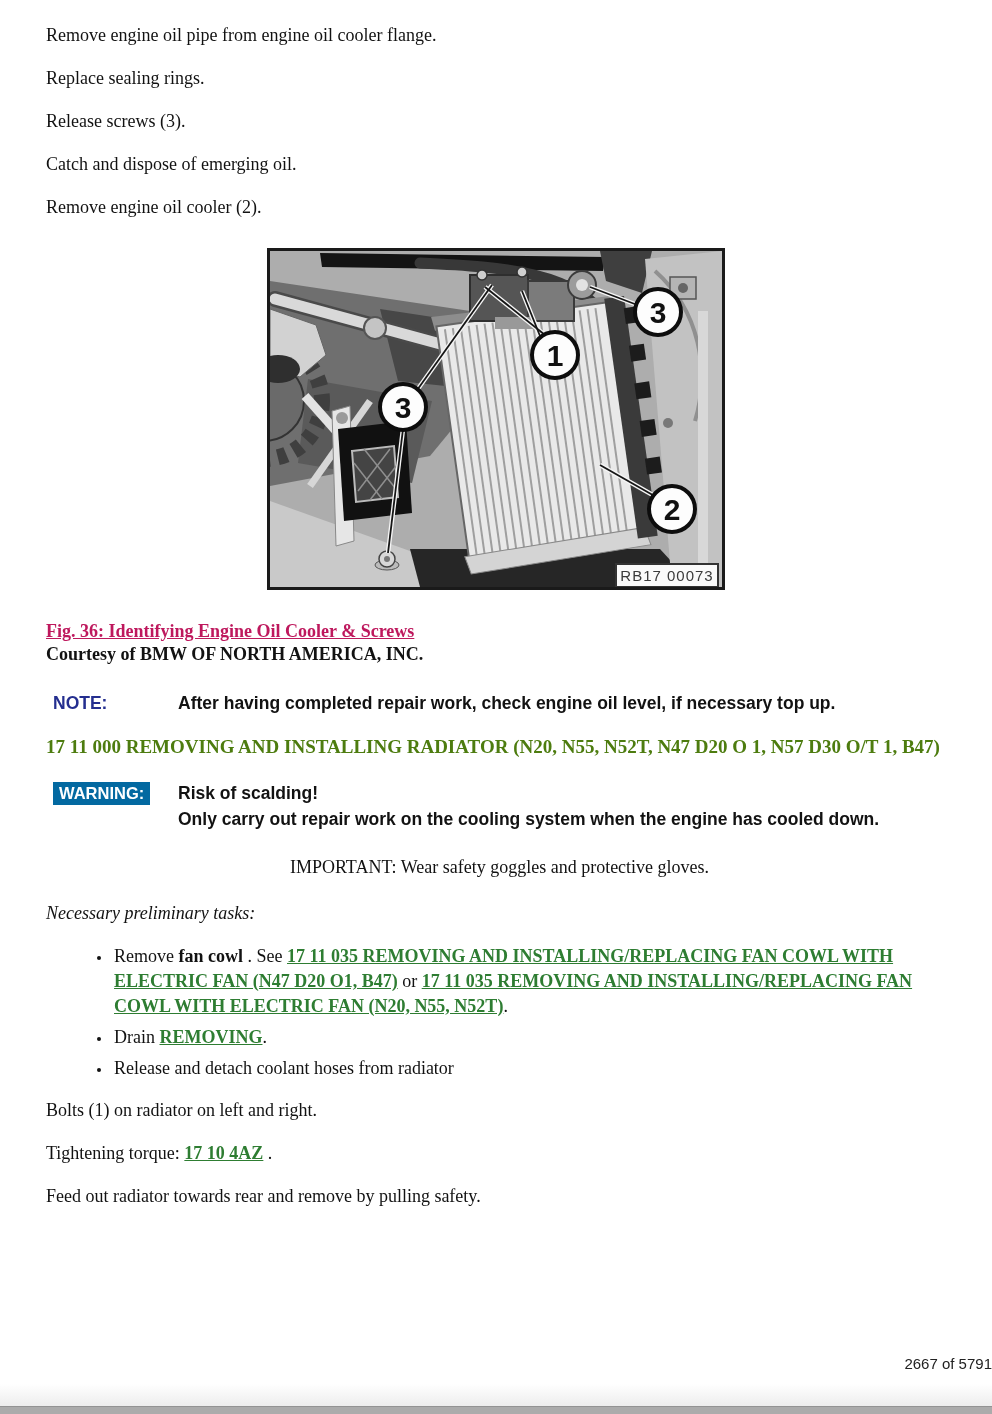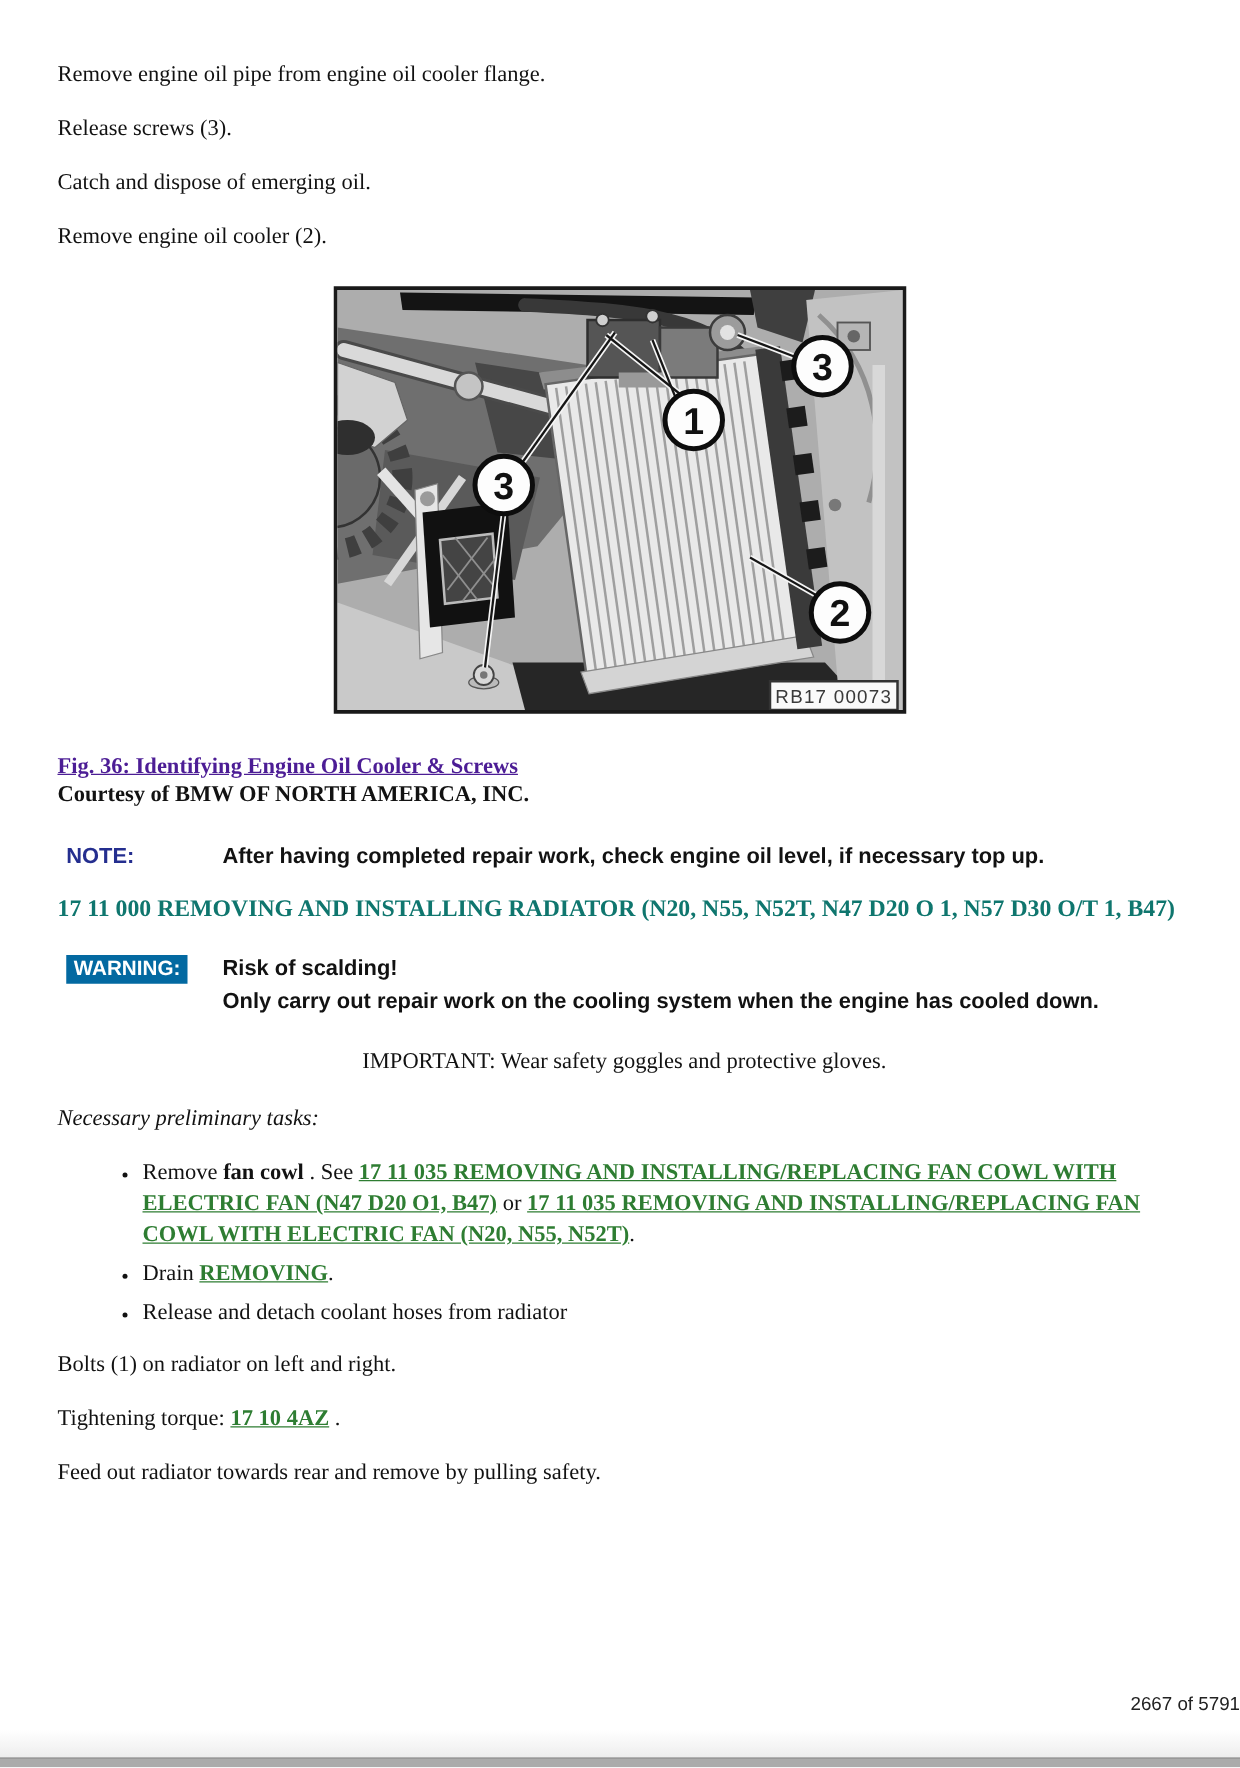--- a/index.html
+++ b/index.html
@@ -5,47 +5,47 @@
   html,body { margin:0; padding:0; background:#ffffff; }
   .page {
     position:relative; width:992px; height:1414px; margin:0 auto;
     background:#ffffff; overflow:hidden;
     font-family:"Liberation Serif", serif; color:#121212;
   }
   .content { padding:0 46px; }
 
   
   p.step { font-size:18px; line-height:22px; margin:21px 0; }
-  p.step.first { margin-top:48px; }
+  p.step.first { margin-top:24px; }
 
   .lnk-green {
     color:#2e7d32; font-weight:bold; text-decoration:underline; cursor:pointer;
   }
   .lnk-blue {
-    color:#4c1d95; font-weight:bold; text-decoration:underline; cursor:pointer;
+    color:#be185d; font-weight:bold; text-decoration:underline; cursor:pointer;
   }
 
   
   .fig-wrap { width:452px; margin:30px auto 0; border:3px solid #1a1a1a; }
   .fig-wrap svg { display:block; }
 
   .fig-caption { margin-top:30px; font-size:18px; line-height:23px; font-weight:bold; }
   .fig-caption .courtesy { color:#121212; }
 
   
   .note-row {
     display:flex; margin-top:26px;
     font-family:"Liberation Sans", sans-serif; font-weight:bold; font-size:17.5px; line-height:22px;
   }
   .note-label { width:132px; flex:0 0 132px; color:#242e8f; padding-left:7px; box-sizing:border-box; }
   .note-text { flex:1; color:#121212; }
 
   
   h2.section-heading {
-    margin:20px 0 0; color:#0f766e; font-size:19px; line-height:25px; font-weight:bold;
+    margin:20px 0 0; color:#4d7c0f; font-size:19px; line-height:25px; font-weight:bold;
     font-family:"Liberation Serif", serif;
   }
 
   
   .warning-row {
     display:flex; margin-top:22px;
     font-family:"Liberation Sans", sans-serif; font-weight:bold; font-size:17.5px; line-height:25.5px;
   }
   .warning-labelcol { width:132px; flex:0 0 132px; padding-left:7px; box-sizing:border-box; }
   .warning-badge {
@@ -77,20 +77,21 @@
     background:#ababab; border-top:1px solid #939393; box-sizing:border-box;
   }
 </style>
 </head>
 <body>
 
 <div class="page">
   <div class="content">
 
     <p class="step first">Remove engine oil pipe from engine oil cooler flange.</p>
+    <p class="step">Replace sealing rings.</p>
     <p class="step">Release screws (3).</p>
 
 
     <p class="step">Catch and dispose of emerging oil.</p>
     <p class="step">Remove engine oil cooler (2).</p>
 
     <div class="fig-wrap">
       <svg width="452" height="336" viewBox="0 0 452 336" xmlns="http://www.w3.org/2000/svg">
 
         <rect x="0" y="0" width="452" height="336" fill="#adadad"></rect>

